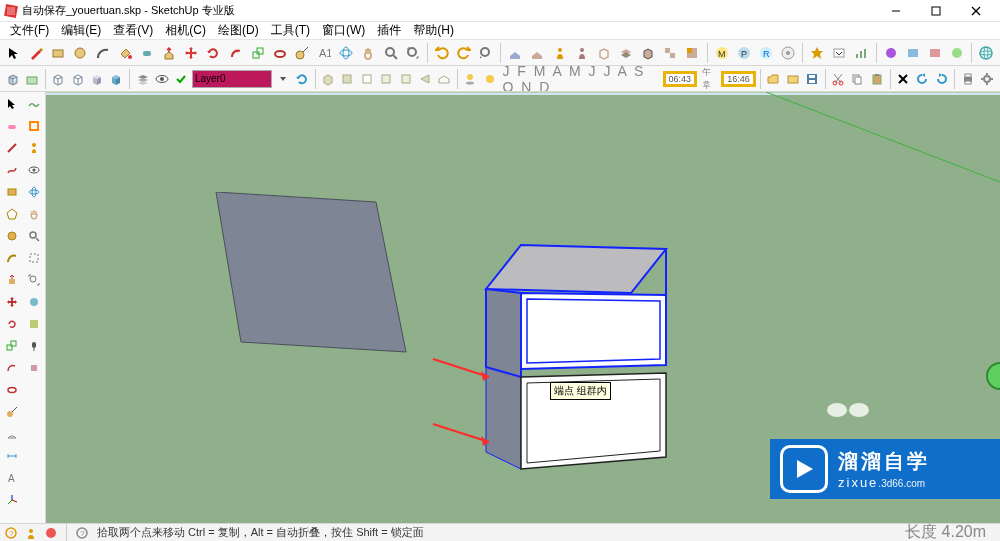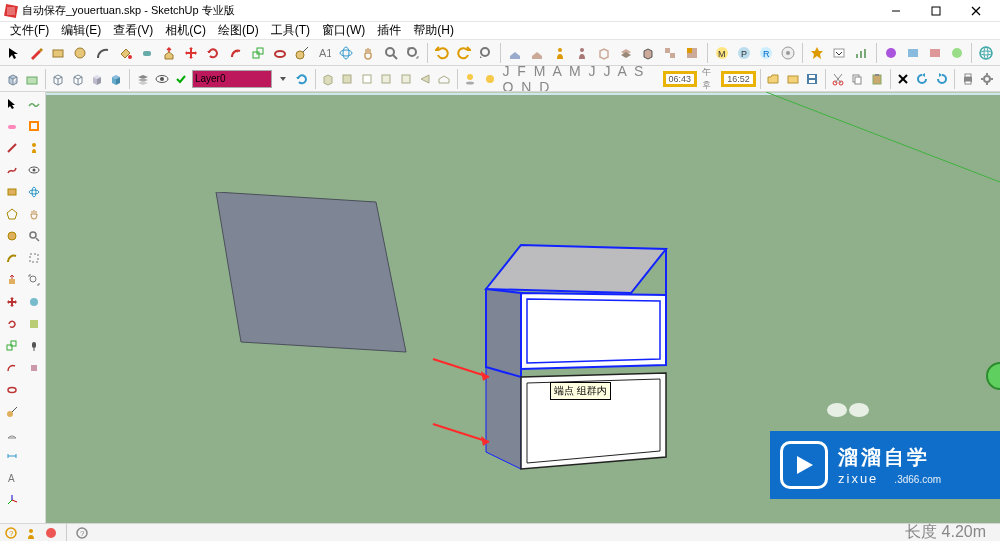--- a/index.html
+++ b/index.html
@@ -39,26 +39,26 @@
     
     .cabinet { position: absolute; }
 
     
     .tooltip { position: absolute; background: #ffffe1; border: 1px solid #000; font-size: 10px; padding: 1px 3px; color: #000; white-space: nowrap; }
 
     
     .arrow { position: absolute; pointer-events: none; }
 
     
-    .watermark { position: absolute; right: 0; bottom: 24px; width: 230px; height: 68px; background: #0f6ec9; display: flex; align-items: center; padding: 6px 10px; gap: 10px; color: #fff; }
+    .watermark { position: absolute; right: 0; bottom: 24px; width: 230px; height: 60px; background: #0f6ec9; display: flex; align-items: center; padding: 6px 10px; gap: 10px; color: #fff; }
     .watermark .wm-play { width: 48px; height: 48px; border: 3px solid #fff; border-radius: 10px; display: flex; align-items: center; justify-content: center; }
     .watermark .wm-text { display: flex; flex-direction: column; }
     .watermark .wm-zh { font-size: 20px; font-weight: 700; letter-spacing: 3px; }
     .watermark .wm-en { font-size: 13px; letter-spacing: 2px; opacity: .95; }
-    .watermark .wm-dom { font-size: 10px; opacity: .9; margin-left: 16px; }
+    .watermark .wm-dom { font-size: 10px; opacity: .9; }
 
     
     .feet { position: absolute; right: 130px; bottom: 104px; filter: blur(0.5px); }
     .feet .foot { width: 20px; height: 14px; background: #e7efe4; border-radius: 50%; display: inline-block; margin: 0 1px; }
 
     
     .green-badge { position: absolute; right: -14px; top: 270px; width: 28px; height: 28px; background: #5fd05f; border: 2px solid #2e8b2e; border-radius: 50%; }
 
     
     .statusbar { height: 18px; background: #f4f4f4; border-top: 1px solid #d6d6d6; display: flex; align-items: center; font-size: 11px; color: #333; padding: 0 4px; }
@@ -473,21 +473,21 @@
       </svg>
     </span>
   <span class="tb-btn">
       <svg width="14" height="14">
         <circle cx="7" cy="7" r="4" fill="#f7c948"></circle>
       </svg>
     </span>
   <span style="font-size:14px;letter-spacing:2px;color:#888;padding:0 2px">J  F  M  A  M  J  J  A  S  O  N  D</span>
   <span class="tb-time">06:43</span>
   <span style="font-size:9px;color:#888;padding:0 3px">午후</span>
-  <span class="tb-time">16:52</span>
+  <span class="tb-time">16:46</span>
   <span class="tb-sep"></span>
   <span class="tb-btn">
       <svg width="14" height="14">
         <path d="M2 5 L5 5 L6 3 L12 3 L12 11 L2 11 Z" fill="#f3d27a" stroke="#b99433"></path>
       </svg>
     </span>
   <span class="tb-btn">
       <svg width="14" height="14">
         <rect x="2" y="4" width="10" height="7" fill="#f3d27a" stroke="#b99433"></rect>
       </svg>
@@ -820,17 +820,18 @@
         </svg>
       </span>
     <span class="tb-sep"></span>
     <span class="sb-icon">
         <svg width="12" height="12">
           <circle cx="6" cy="6" r="5" fill="none" stroke="#888" stroke-width="1.5"></circle>
           <text x="4" y="9" font-size="8" fill="#888">?</text>
         </svg>
       </span>
   </div>
+  <span>拾取两个点来移动 Ctrl = 复制，Alt = 自动折叠，按住 Shift = 锁定面</span>
   <span class="sb-spacer"></span>
   <span class="sb-dim">
     <span>长度</span> <span>4.20m</span>
   </span>
 </div>
 
 </body></html>

